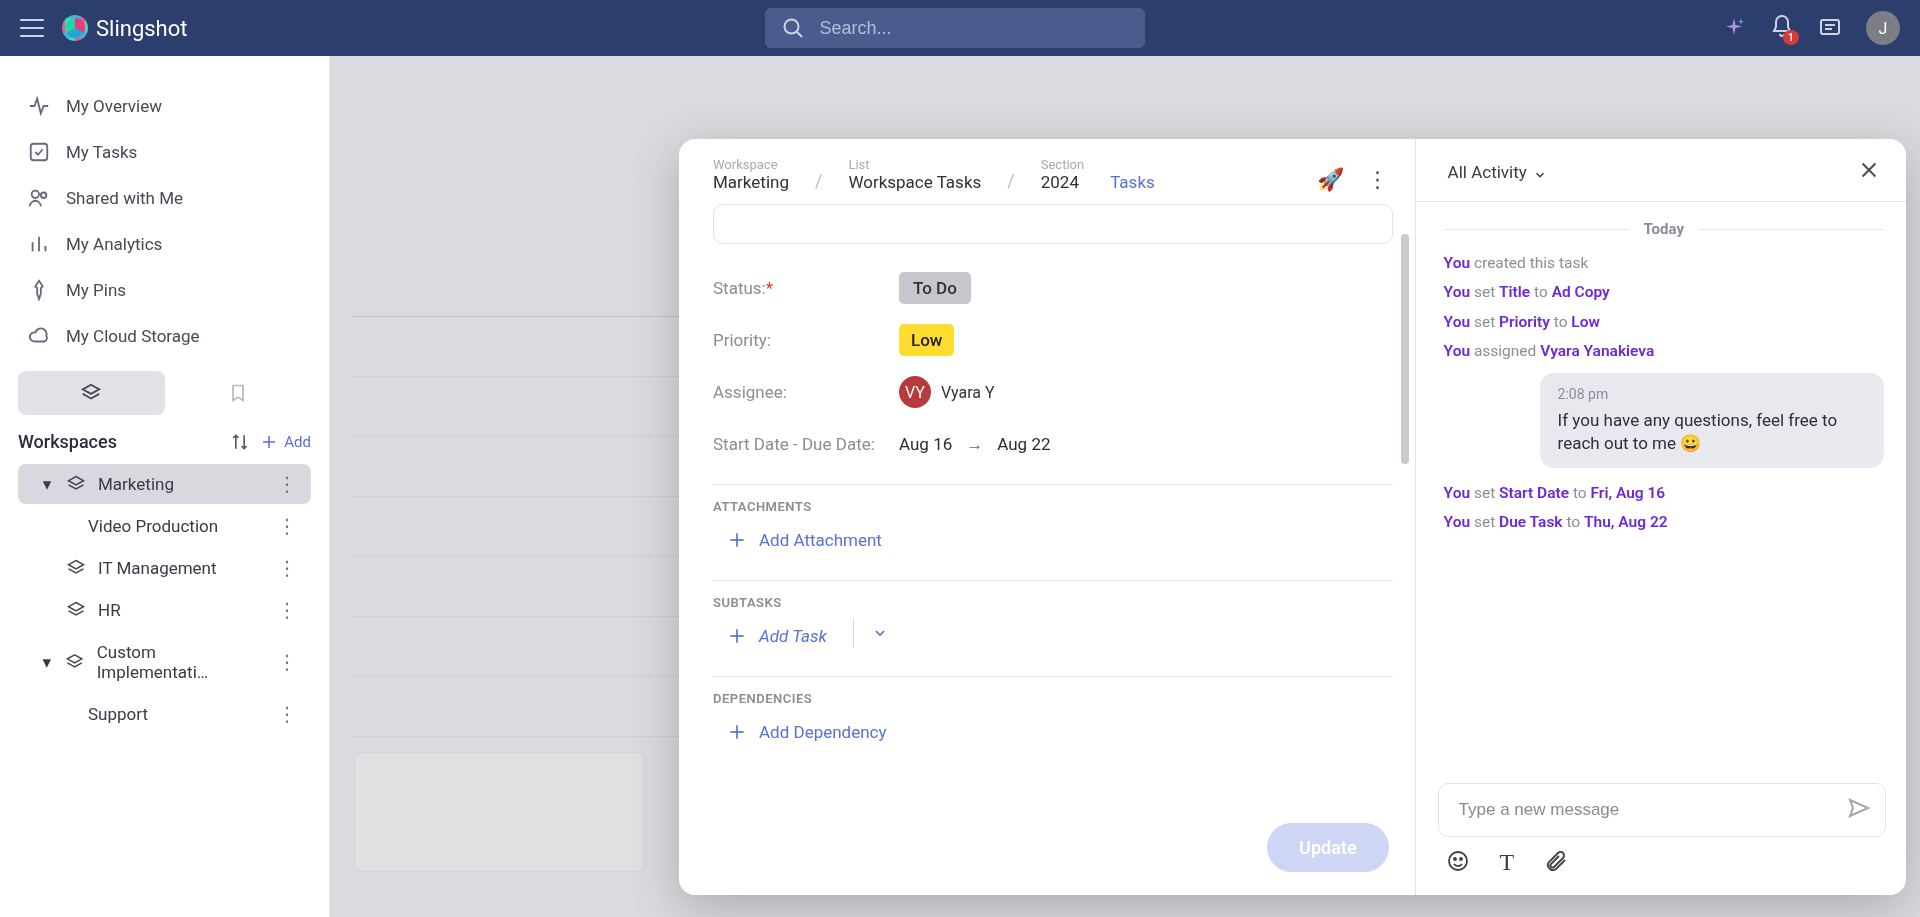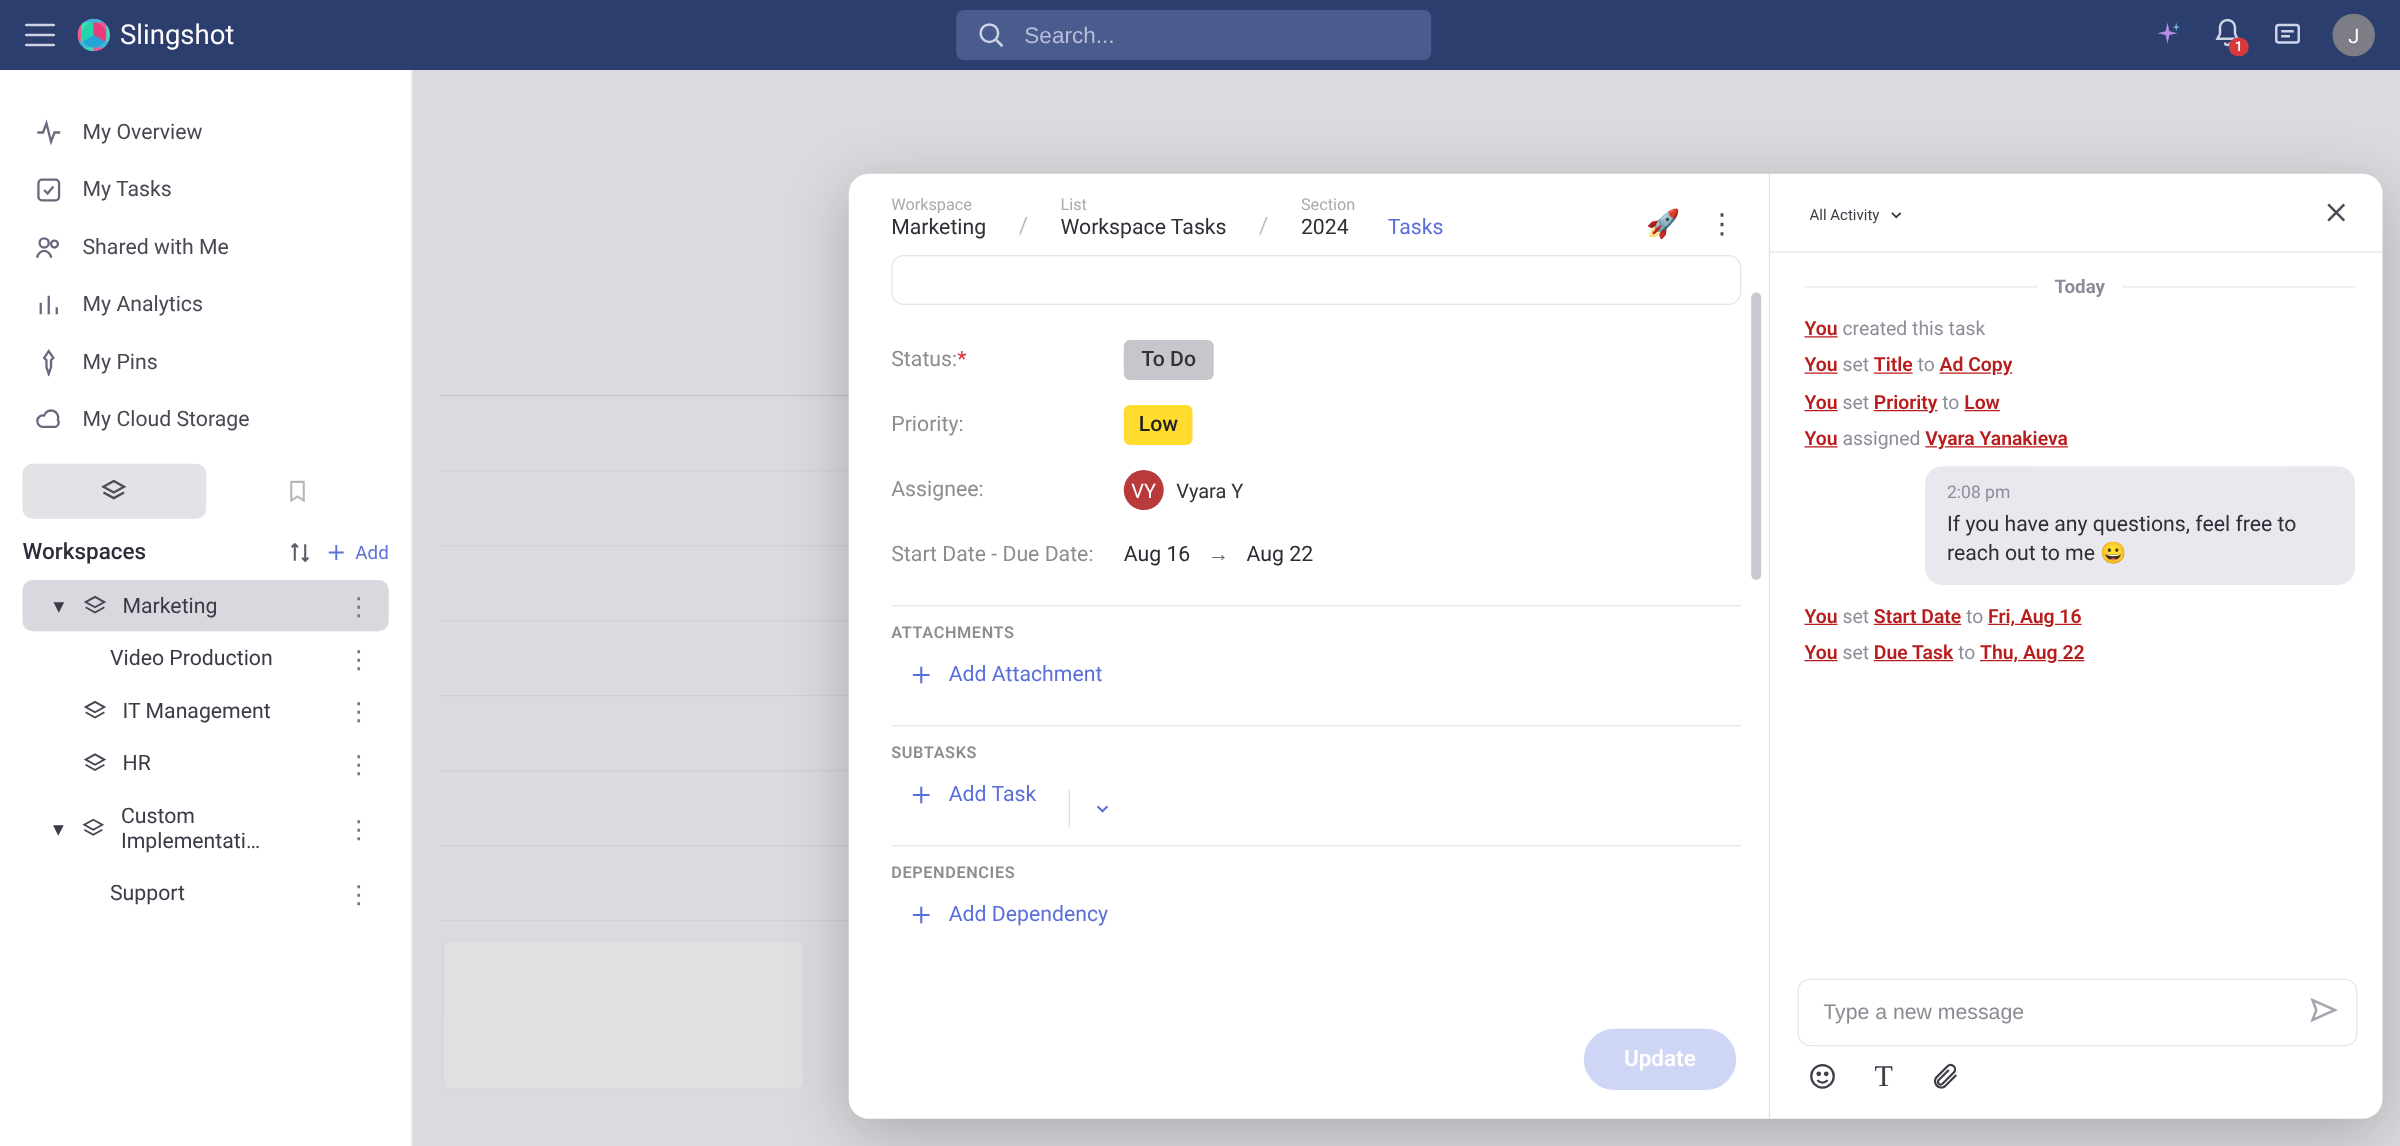--- a/index.html
+++ b/index.html
@@ -147,36 +147,36 @@
   .prio-pill{background:var(--priority-yellow);color:#222;padding:6px 12px;border-radius:5px;font-size:17px;font-weight:500;}
   .assignee{display:flex;align-items:center;gap:10px;}
   .av{width:32px;height:32px;border-radius:50%;background:#b83a3a;color:#fff;display:flex;align-items:center;justify-content:center;font-size:14px;}
   .dates{display:flex;align-items:center;gap:14px;color:#2c2c34;font-size:17px;}
   .arrow{color:#6a6a78;}
 
   .sec-div{border-top:1px solid var(--border);margin:14px 0 0;padding-top:14px;}
   .sec-title{font-size:13px;letter-spacing:0.5px;color:var(--text-light);font-weight:600;margin-bottom:8px;}
   .add-link{display:flex;align-items:center;gap:12px;color:var(--link-blue);font-size:17px;padding:8px 0 16px 14px;cursor:pointer;}
   .plus-ic{width:20px;height:20px;stroke:var(--link-blue);stroke-width:2;fill:none;}
-  .subtask-row{display:flex;align-items:flex-end;gap:16px;padding-left:14px;}
+  .subtask-row{display:flex;align-items:flex-start;gap:16px;padding-left:14px;font-style:italic;}
   .chev-down{color:var(--link-blue);margin-left:10px;border-left:1px solid #dadbe3;padding-left:18px;height:30px;display:flex;align-items:center;}
 
   .update-bar{height:96px;display:flex;align-items:center;justify-content:flex-end;padding:0 26px;}
   .update-btn{background:#cfd6f5;color:#fff;font-weight:600;font-size:18px;padding:14px 32px;border-radius:999px;cursor:not-allowed;}
 
   
   .act-head{display:flex;align-items:center;padding:20px 26px 16px 32px;border-bottom:1px solid var(--border);}
-  .act-head .sel{display:flex;align-items:flex-end;gap:6px;color:#3a3b44;font-size:12px;cursor:pointer;}
+  .act-head .sel{display:flex;align-items:flex-end;gap:6px;color:#3a3b44;font-size:17px;cursor:pointer;}
   .act-head .close{margin-left:auto;cursor:pointer;color:#4b4c56;}
   .act-body{flex:1;overflow:auto;padding:10px 22px 10px 28px;}
   .day-sep{display:flex;align-items:center;gap:14px;margin:8px 0 14px;}
   .day-sep .line{flex:1;height:1px;background:#e5e5ea;}
   .day-sep .txt{color:#8c8d98;font-size:15px;font-weight:bold;}
   .log{font-size:15.5px;color:#8c8d98;margin:6px 0;line-height:1.5;}
-  .log b{color:#b91c1c;font-weight:600;text-decoration:underline;}
+  .log b{color:#6d28d9;font-weight:600;}
   .msg-bubble{
     background:#e8e9ef;border-radius:14px;padding:12px 18px;margin:10px 0 14px 96px;
     color:#2e2f37;font-size:17px;line-height:1.4;
   }
   .msg-time{font-size:14px;color:#8c8d98;margin-bottom:4px;}
   .compose{border-top:0;padding:10px 20px 18px 22px;}
   .compose-box{border:1px solid var(--border);border-radius:10px;height:54px;display:flex;align-items:center;padding:0 14px 0 18px;color:#8a8a93;}
   .compose-box input{flex:1;border:none;outline:none;font-size:17px;}
   .compose-box input::placeholder{color:#8a8a93;}
   .compose-tools{display:flex;gap:30px;padding:12px 0 0 8px;color:#3e3f48;}

